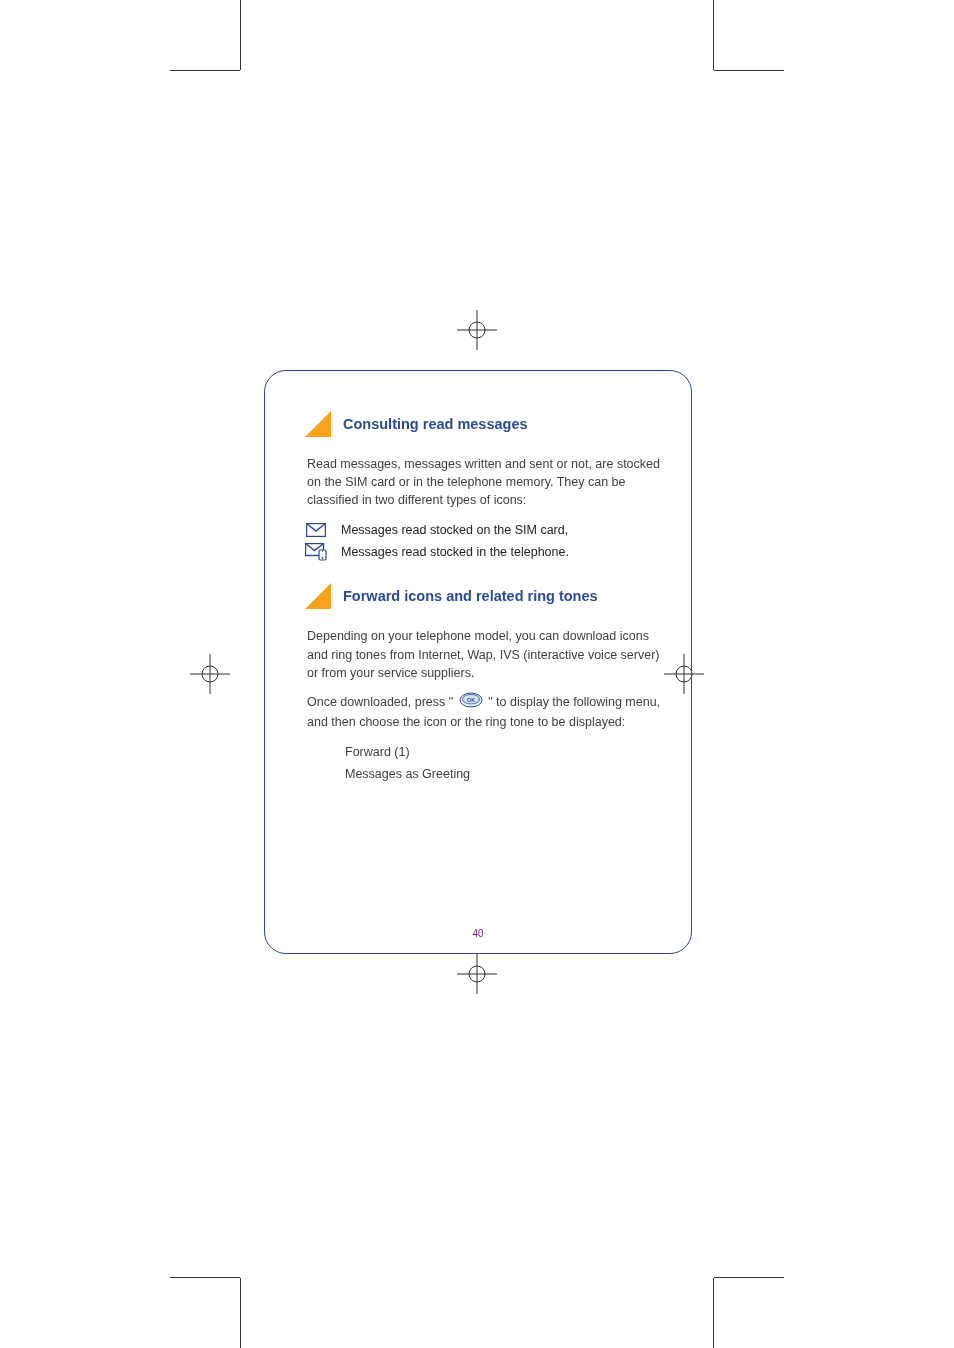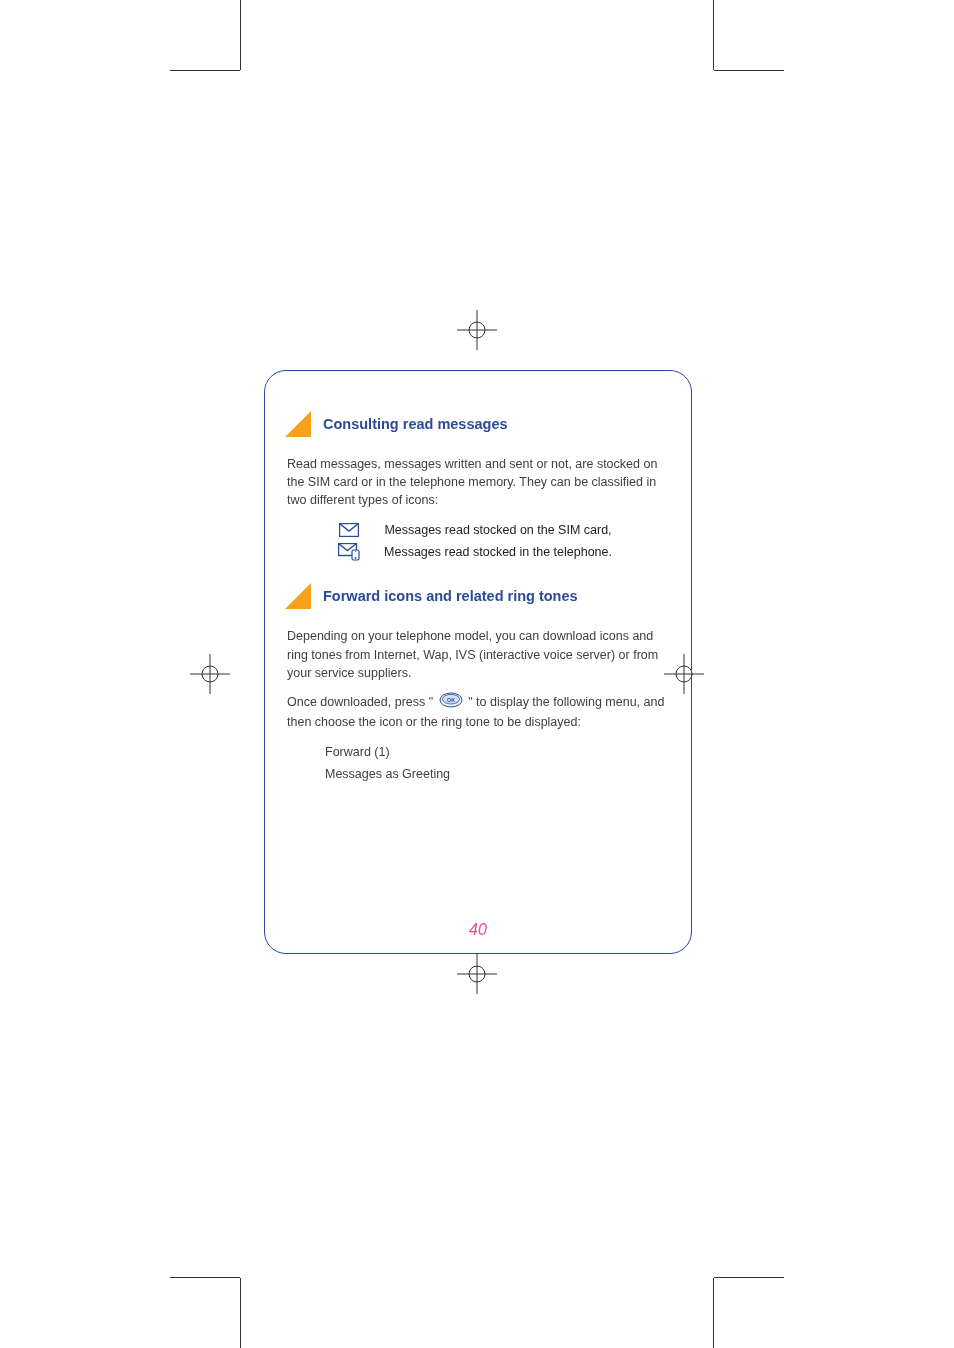--- a/index.html
+++ b/index.html
@@ -38,21 +38,21 @@
   .reg-right { top: 50%; right: 240px; transform: translateY(-50%); }
 
   .page {
     position: absolute;
     top: 370px;
     left: 264px;
     width: 428px;
     height: 584px;
     border: 1px solid #2b4a9a;
     border-radius: 22px;
-    padding: 40px 26px 20px 20px;
+    padding: 40px 26px 20px 40px;
     color: #222;
   }
 
   .sec-head {
     display: flex;
     align-items: center;
     gap: 12px;
     margin-bottom: 18px;
   }
   .tri {
@@ -71,43 +71,41 @@
     font-size: 12.5px;
     line-height: 1.45;
     color: #404040;
     margin-left: 2px;
   }
 
   .icon-rows { margin-top: 14px; margin-bottom: 22px; }
   .icon-row {
     display: flex;
     align-items: center;
-    gap: 24px;
+    gap: 14px;
     margin-bottom: 6px;
-    justify-content: center;
   }
   .icon-row .ic { width: 22px; display:flex; align-items:center; justify-content:center; flex-shrink:0; }
   .icon-row .lbl { font-size: 12.5px; }
 
   .sec2 { margin-top: 8px; }
 
   .inline-ok {
     display: inline-block;
     vertical-align: middle;
     margin: 0 2px;
   }
 
   .page-num {
     position: absolute;
     bottom: 14px;
     left: 50%;
     transform: translateX(-50%);
-    font-size: 16px;
-    color: #ec4899;
-    font-style: italic;
+    font-size: 10px;
+    color: #701a75;
   }
 </style>
 </head>
 <body>
 
 <div class="crop-mark tl-v"></div>
 <div class="crop-mark tl-h"></div>
 <div class="crop-mark tr-v"></div>
 <div class="crop-mark tr-h"></div>
 <div class="crop-mark bl-v"></div>

